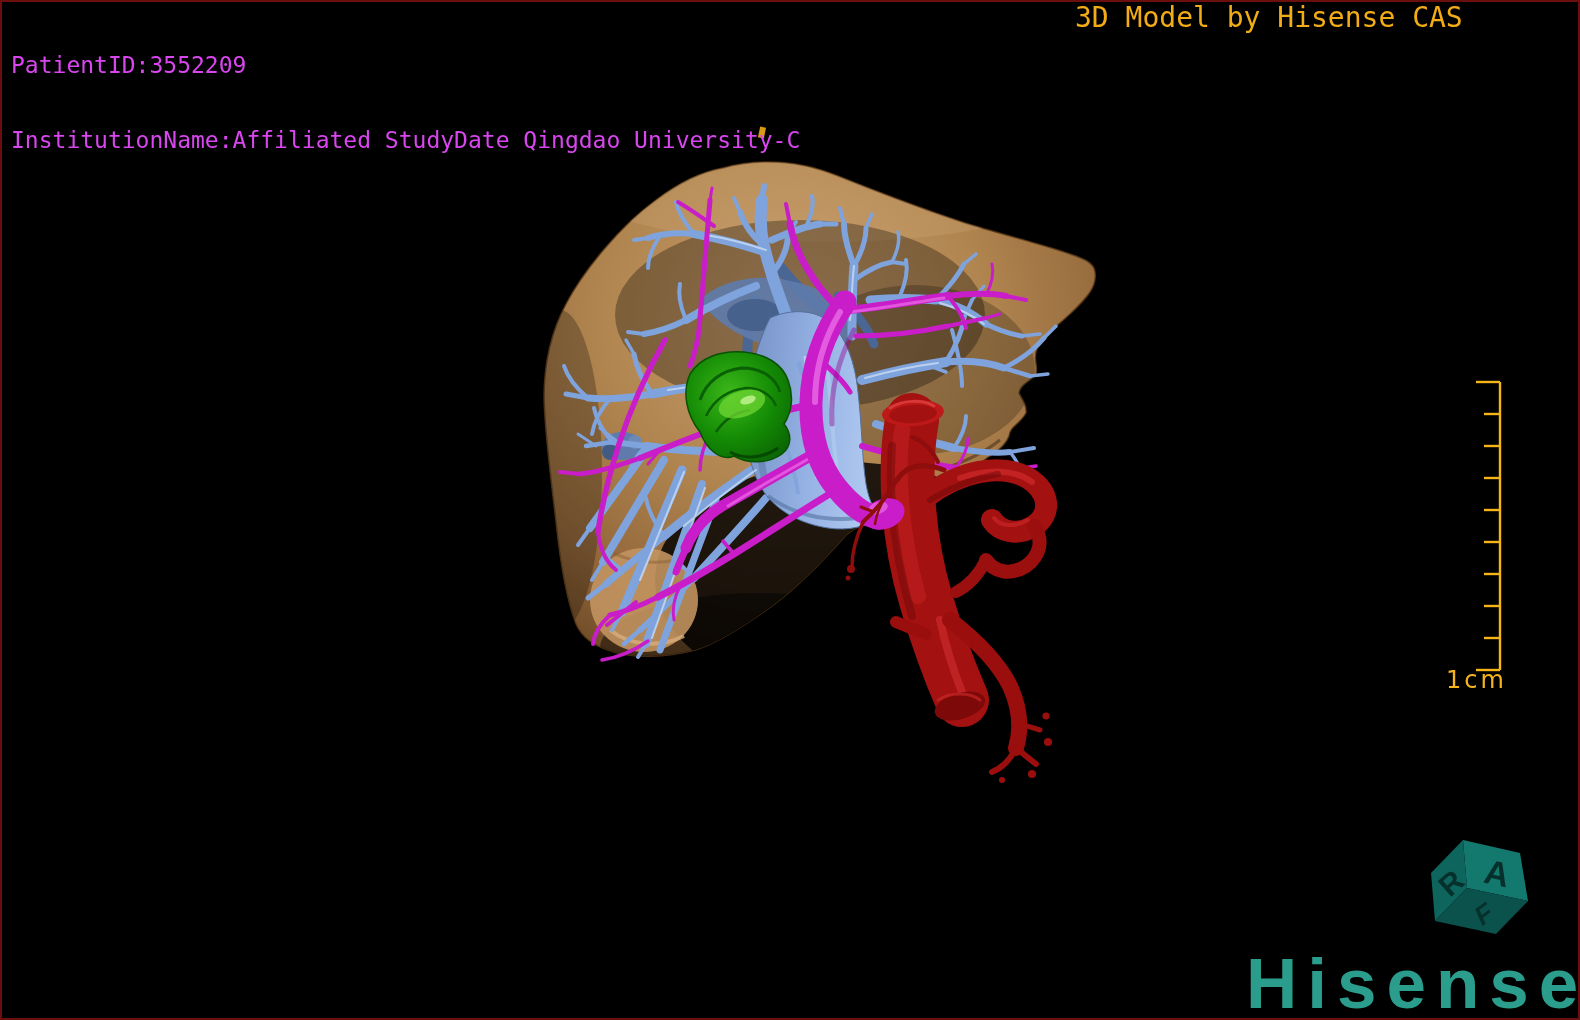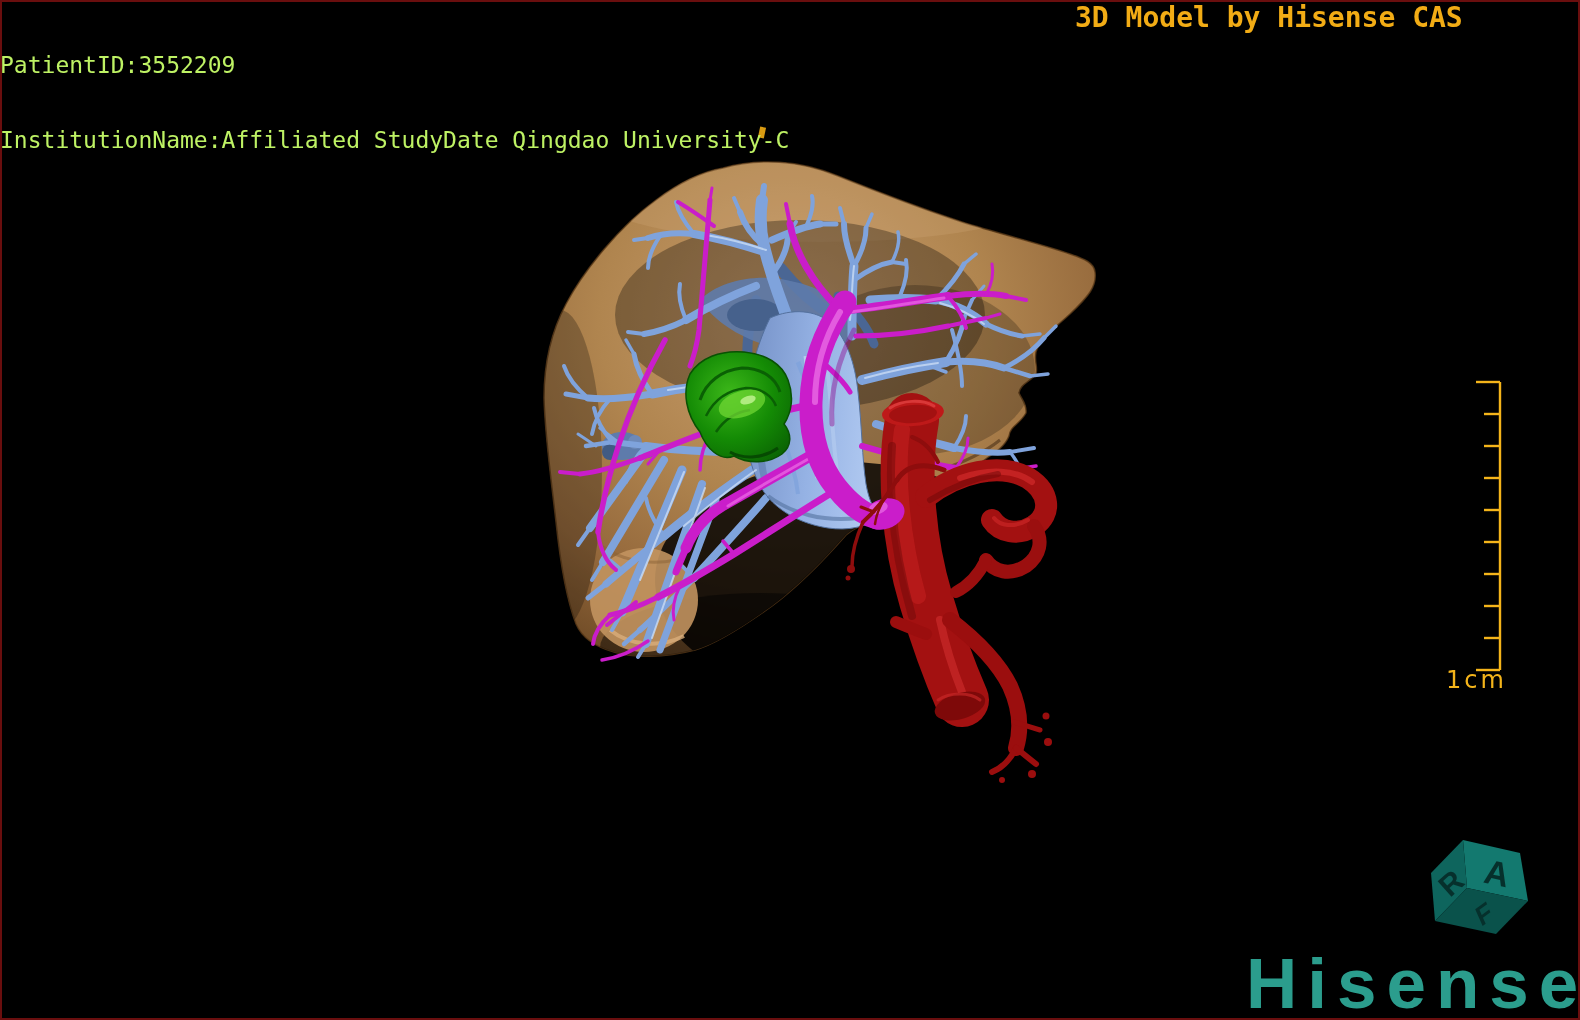--- a/index.html
+++ b/index.html
@@ -1,22 +1,22 @@
 <!DOCTYPE html>
 <html><head>
 <meta charset="utf-8">
 <style>
   html,body{margin:0;padding:0;background:#000;}
   body{width:1580px;height:1020px;position:relative;overflow:hidden;
        font-family:"DejaVu Sans Mono",monospace;}
   .frame{position:absolute;inset:0;border:2px solid #6A0E0E;pointer-events:none;z-index:50;}
   .stage{position:absolute;inset:0;}
   svg.model{position:absolute;left:0;top:0;}
-  .info-block{position:absolute;left:0;top:3px;color:#bef264;font-size:23px;line-height:25px;white-space:pre;z-index:10;}
-  .title-right{position:absolute;left:1075px;top:4px;color:#F2AC15;font-size:28px;line-height:28px;white-space:pre;z-index:10;font-weight:bold;}
+  .info-block{position:absolute;left:11px;top:3px;color:#d946ef;font-size:23px;line-height:25px;white-space:pre;z-index:10;}
+  .title-right{position:absolute;left:1075px;top:4px;color:#F2AC15;font-size:28px;line-height:28px;white-space:pre;z-index:10;}
   .volume{position:absolute;left:4px;top:976px;color:#F2AC15;font-size:23px;z-index:10;}
   .scalebar{position:absolute;left:1468px;top:374px;z-index:10;}
   .scalelabel{position:absolute;left:1446px;top:666px;color:#F4B41A;font-size:24px;font-weight:normal;letter-spacing:3px;z-index:10;font-family:"DejaVu Sans",sans-serif;}
   .cube{position:absolute;left:1418px;top:828px;z-index:10;}
   .logo{position:absolute;left:1246px;top:948px;color:#2B9D8D;font-size:71px;font-weight:bold;
         letter-spacing:10px;line-height:1;font-family:"Liberation Sans",sans-serif;z-index:10;white-space:nowrap;}
   .artifact{position:absolute;left:759px;top:127px;width:6px;height:11px;background:#D89A12;transform:rotate(12deg);z-index:9;}
 </style>
 </head>
 <body>

